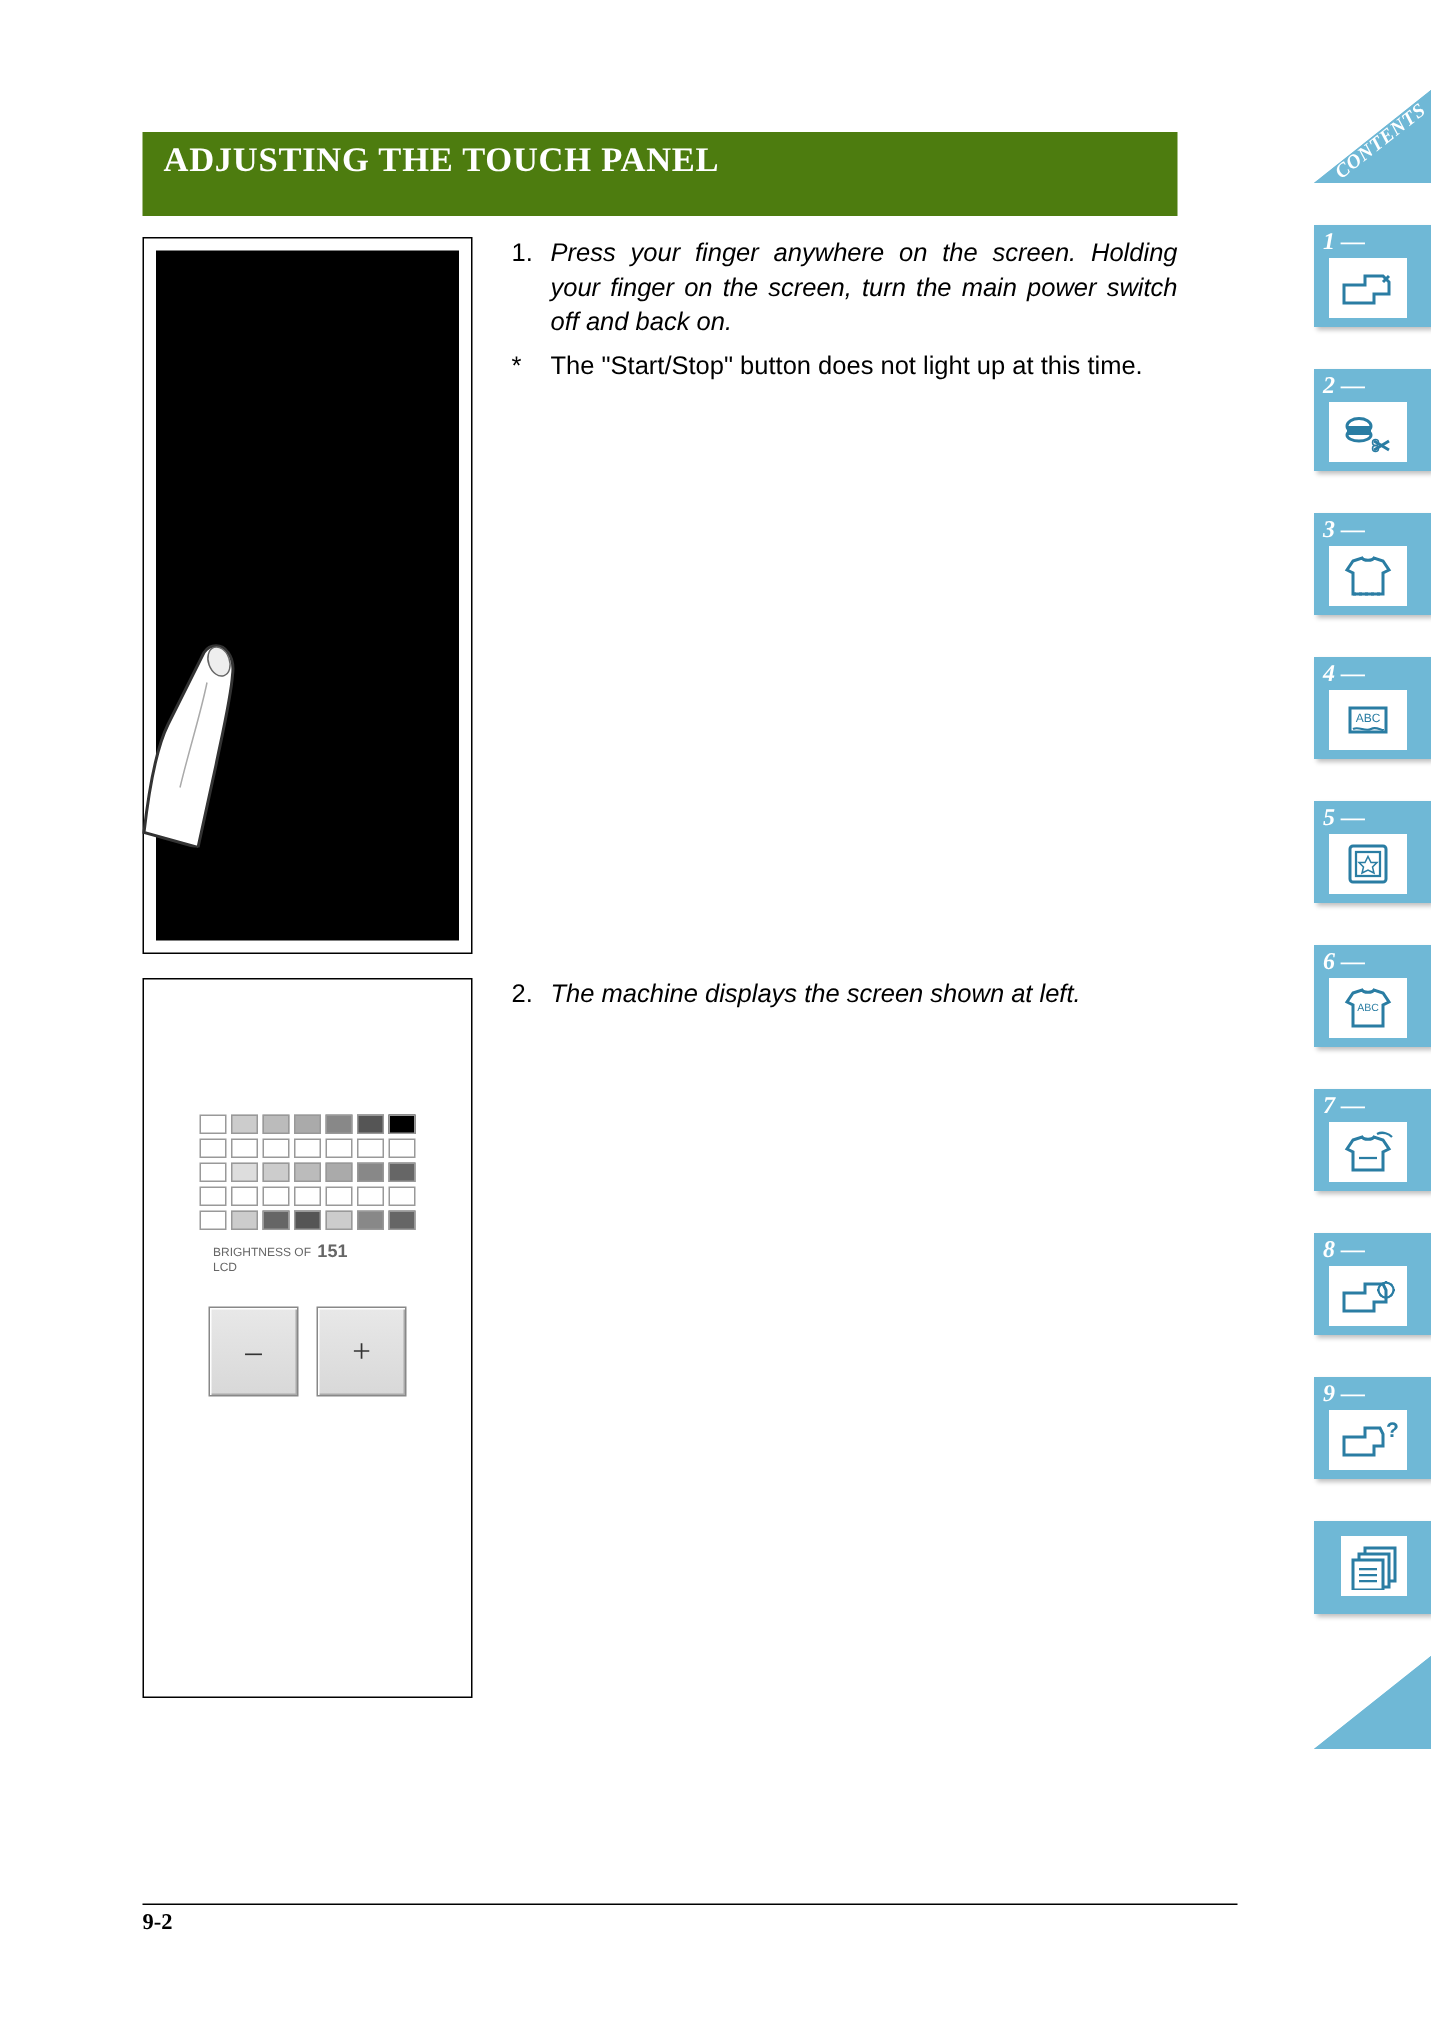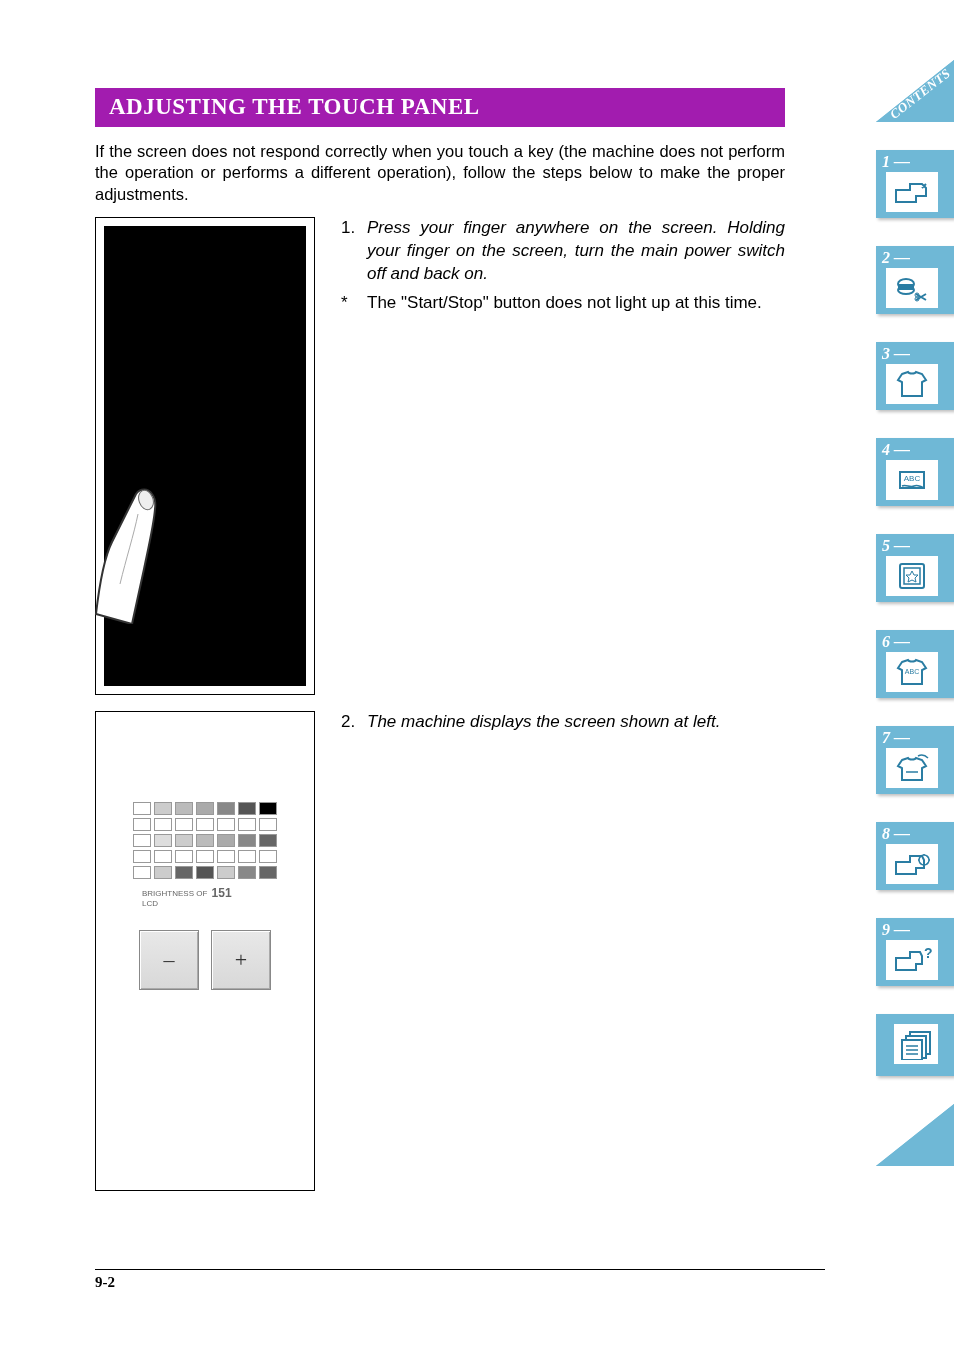--- a/index.html
+++ b/index.html
@@ -9,26 +9,26 @@
     width: 954px;
     height: 1346px;
     position: relative;
     overflow: hidden;
   }
   .page {
     padding: 60px 60px 0 95px;
     width: 845px;
   }
   .section-header {
-    background: #a21caf;
+    background: #4d7c0f;
     color: #fff;
     font-family: "Palatino Linotype", Georgia, serif;
     font-weight: bold;
     font-size: 23px;
-    padding: 6px 14px 7px 14px;
+    padding: 6px 14px 24px 14px;
     margin-top: 28px;
     margin-bottom: 14px;
     letter-spacing: 0.5px;
   }
   .intro-text {
     font-family: "Helvetica Neue", Arial, sans-serif;
     font-size: 16.5px;
     line-height: 1.3;
     text-align: justify;
     margin-bottom: 12px;
@@ -210,21 +210,20 @@
     letter-spacing: 0.5px;
   }
   svg.icon-svg { width: 40px; height: 32px; }
 </style>
 </head>
 <body>
 
 <div class="page">
   <div class="section-header">ADJUSTING THE TOUCH PANEL</div>
 
-  <p class="intro-text">If the screen does not respond correctly when you touch a key (the machine does not perform the operation or performs a different operation), follow the steps below to make the proper adjustments.</p>
 
   <div class="step-row">
     <div class="figure-col">
       <div class="fig1-frame">
         <div class="fig1-screen"></div>
         <svg class="finger" viewBox="0 0 80 140">
           <path d="M 60 10 C 56 4 48 4 44 10 L 20 58 C 14 70 8 95 4 130 L 40 140 L 52 85 C 55 70 62 40 63 25 C 64 18 63 14 60 10 Z" fill="#fff" stroke="#333" stroke-width="2"></path>
           <path d="M 46 30 C 42 50 34 75 28 100" fill="none" stroke="#aaa" stroke-width="1"></path>
           <ellipse cx="54" cy="16" rx="7" ry="10" fill="#eee" stroke="#666" stroke-width="1" transform="rotate(-20 54 16)"></ellipse>
         </svg>

